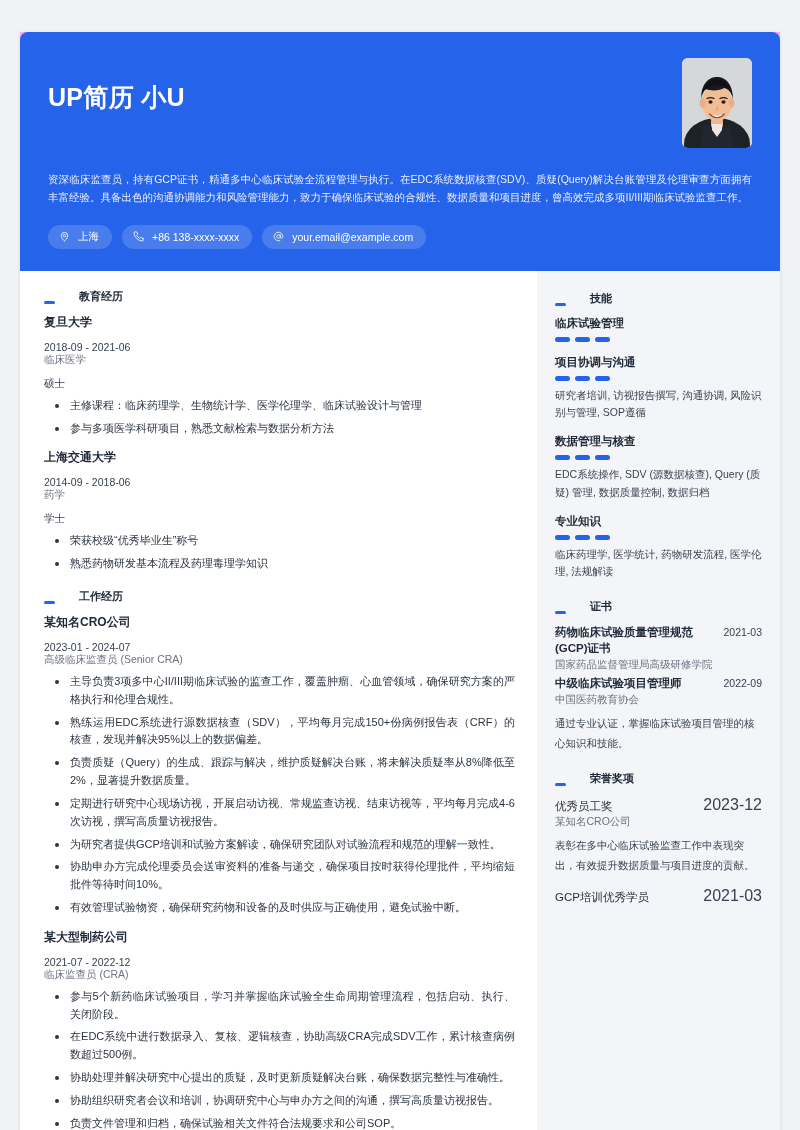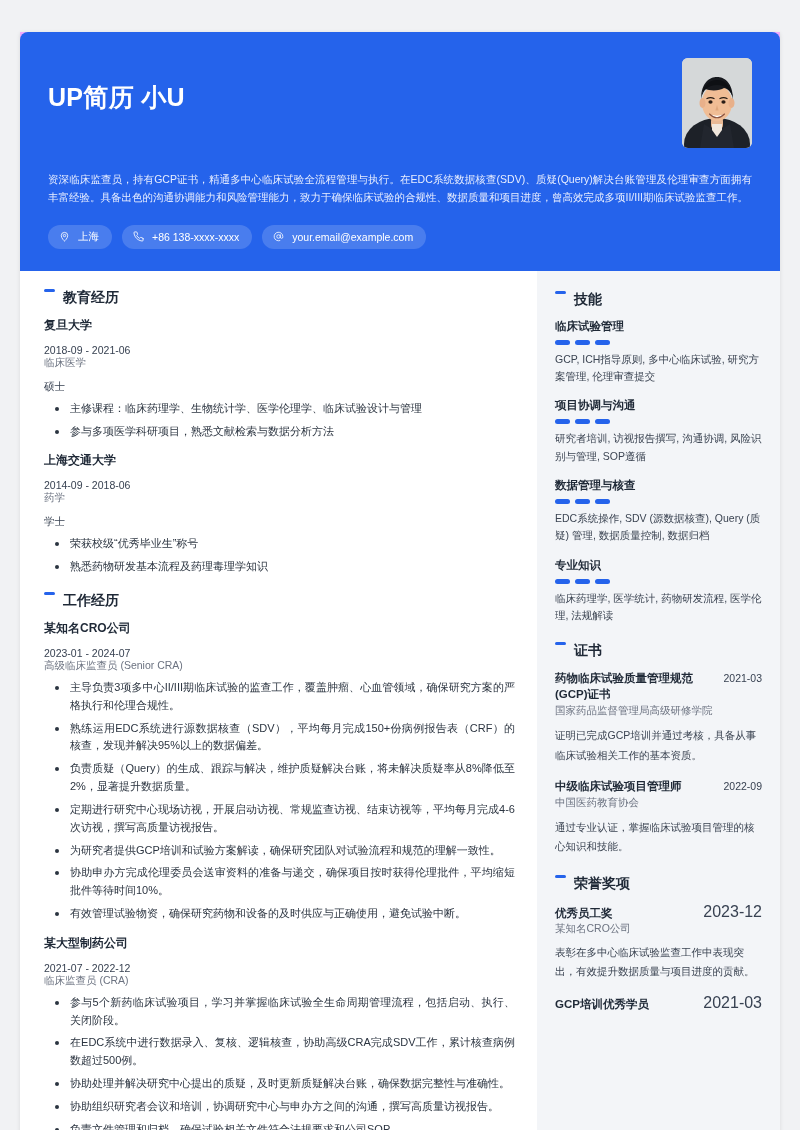--- a/index.html
+++ b/index.html
@@ -70,22 +70,22 @@
   .chip .ci { display: inline-flex; width: 11px; height: 11px; opacity: .92; }
   .chip .ci svg { width: 11px; height: 11px; display: block; }
 
   
   .body { display: flex; align-items: stretch; }
   .col-main { width: 517px; padding: 18px 22px 16px 24px; background:#fff; }
   .col-side { width: 243px; background: #f3f5f8; padding: 20px 18px 16px 18px; }
 
   
   .sec-title {
-    display: flex; align-items: flex-start; gap: 8px;
-    font-size: 14px; font-weight: 700; color: #1f2937;
+    display: flex; align-items: flex-end; gap: 24px;
+    font-size: 11px; font-weight: 700; color: #1f2937;
     margin-bottom: 10px;
   }
   .sec-title .dash {
     display: block; width: 11px; height: 3px; background: #2563eb; border-radius: 2px;
   }
   .sec + .sec { margin-top: 16px; }
 
   
   .entry { margin-bottom: 12px; }
   .entry:last-child { margin-bottom: 0; }
@@ -116,31 +116,31 @@
   }
 
   
   .sk { margin-bottom: 13px; }
   .sk:last-child { margin-bottom: 0; }
   .sk-name { font-size: 11.5px; font-weight: 700; color: #1f2937; margin-bottom: 6px; }
   .sk-level { display: flex; gap: 5px; margin-bottom: 6px; }
   .sk-level i { display: block; width: 15px; height: 5px; border-radius: 3px; background: #2563eb; }
   .sk-desc { font-size: 10.5px; line-height: 1.65; color: #3b4452; }
 
-  .cert { margin-bottom: 13px; }
+  .cert { margin-bottom: 2px; }
   .cert:last-child { margin-bottom: 0; }
   .cert-head { display: flex; justify-content: space-between; align-items: baseline; gap: 6px; }
   .cert-name { font-size: 11.5px; font-weight: 700; color: #1f2937; line-height: 1.4; }
   .cert-date { font-size: 10.5px; color: #374151; white-space: nowrap; }
   .cert-org { font-size: 10.5px; color: #6b7280; line-height: 1.5; margin-top: 1px; }
   .cert-desc { font-size: 10.5px; color: #3b4452; line-height: 1.85; margin-top: 7px; }
 
   .awd { margin-bottom: 12px; }
   .awd-head { display: flex; justify-content: space-between; align-items: baseline; gap: 6px; }
-  .awd-name { font-size: 11.5px; font-weight: 700; color: #1f2937; }
+  .awd-name { font-size: 11.5px; font-weight: 400; color: #1f2937; }
   .awd-date { font-size: 16px; color: #374151; white-space: nowrap; }
   .awd-org { font-size: 10.5px; color: #6b7280; margin-top: 1px; }
   .awd-desc { font-size: 10.5px; color: #3b4452; line-height: 1.85; margin-top: 7px; }
   .side-sec + .side-sec { margin-top: 18px; }
 </style>
 </head>
 <body>
 
 <div class="page">
   <div class="sheet">
@@ -293,21 +293,20 @@
             <span>技能</span>
           </div>
 
           <div class="sk">
             <div class="sk-name">临床试验管理</div>
             <div class="sk-level">
                 <i></i>
                 <i></i>
                 <i></i>
               </div>
-            <div class="sk-desc">GCP, ICH指导原则, 多中心临床试验, 研究方案管理, 伦理审查提交</div>
           </div>
           <div class="sk">
             <div class="sk-name">项目协调与沟通</div>
             <div class="sk-level">
                 <i></i>
                 <i></i>
                 <i></i>
               </div>
             <div class="sk-desc">研究者培训, 访视报告撰写, 沟通协调, 风险识别与管理, SOP遵循</div>
           </div>
@@ -336,21 +335,20 @@
             <span class="dash"></span>
             <span>证书</span>
           </div>
 
           <div class="cert">
             <div class="cert-head">
               <span class="cert-name">药物临床试验质量管理规范(GCP)证书</span>
               <span class="cert-date">2021-03</span>
             </div>
             <div class="cert-org">国家药品监督管理局高级研修学院</div>
-            <div class="cert-desc">证明已完成GCP培训并通过考核，具备从事临床试验相关工作的基本资质。</div>
           </div>
 
           <div class="cert">
             <div class="cert-head">
               <span class="cert-name">中级临床试验项目管理师</span>
               <span class="cert-date">2022-09</span>
             </div>
             <div class="cert-org">中国医药教育协会</div>
             <div class="cert-desc">通过专业认证，掌握临床试验项目管理的核心知识和技能。</div>
           </div>

